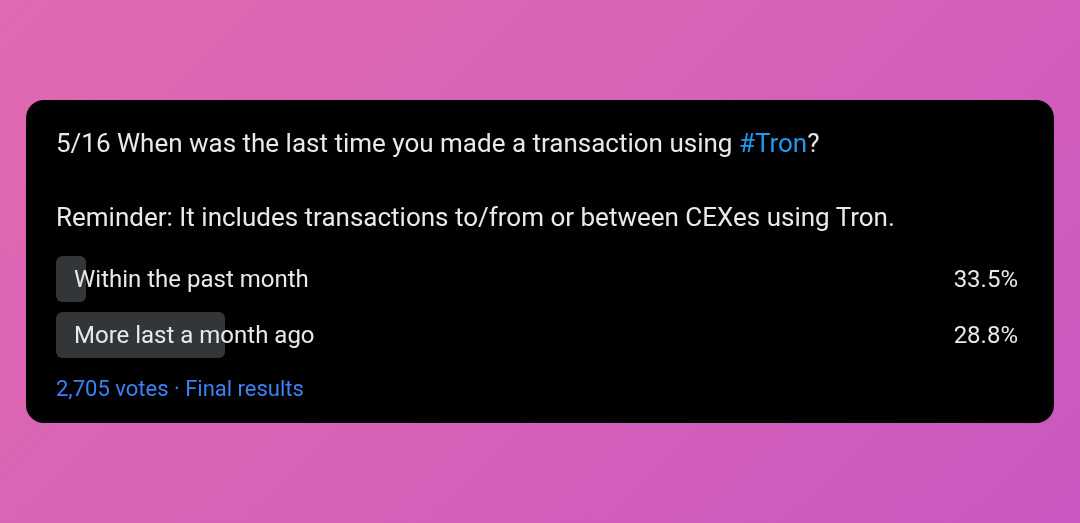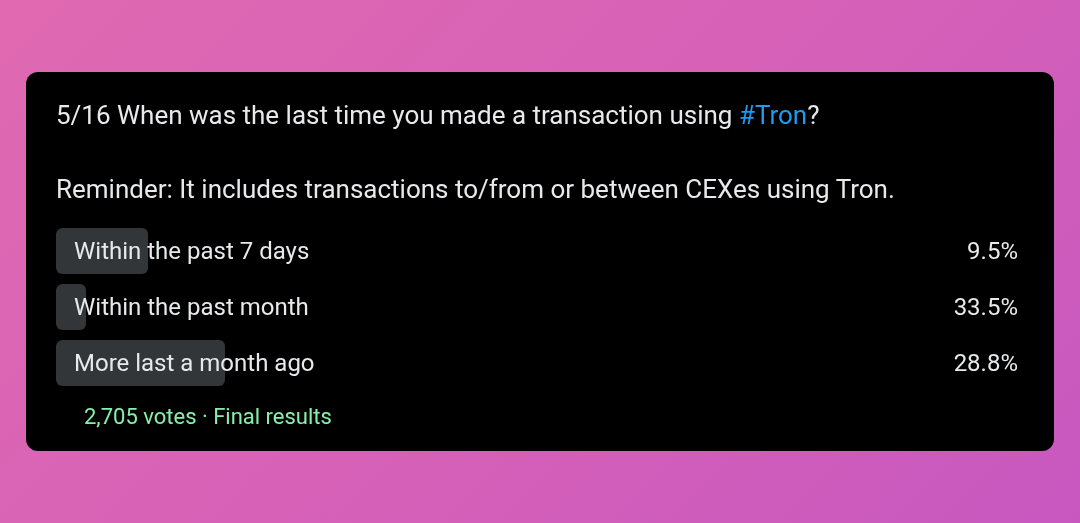--- a/index.html
+++ b/index.html
@@ -8,21 +8,21 @@
       height: 523px;
       background: linear-gradient(135deg, #e069b1 0%, #d661b7 50%, #c858c0 100%);
       display: flex;
       align-items: center;
       justify-content: center;
       font-family: -apple-system, BlinkMacSystemFont, "Segoe UI", Roboto, Helvetica, Arial, sans-serif;
     }
     .card {
       width: 1028px;
       background: #000000;
-      border-radius: 12px;
+      border-radius: 18px;
       padding: 26px 30px 22px 30px;
       color: #e7e9ea;
     }
     .question {
       font-size: 26px;
       font-weight: 400;
       line-height: 1.35;
       color: #e7e9ea;
       margin-bottom: 38px;
     }
@@ -79,39 +79,33 @@
       font-size: 24px;
       font-weight: 400;
       color: #e7e9ea;
       padding-right: 6px;
     }
     .poll-percent.winner {
       font-weight: 700;
     }
     .poll-footer {
       font-size: 22px;
-      color: #86efac;
-      margin-left: 28px;
+      color: #3b82f6;
     }
   </style>
 </head>
 <body>
 
 <div class="card">
   <div class="question">
     <span>5/16 When was the last time you made a transaction using </span><a class="hashtag">#Tron</a><span>?</span>
   </div>
   <div class="reminder">Reminder: It includes transactions to/from or between CEXes using Tron.</div>
   <div class="poll-options">
 
-    <div class="poll-option">
-      <div class="poll-bar" style="width:9.5%"></div>
-      <div class="poll-label">Within the past 7 days</div>
-      <div class="poll-percent">9.5%</div>
-    </div>
 
     <div class="poll-option">
       <div class="poll-bar" style="width:3.1%"></div>
       <div class="poll-label">Within the past month</div>
       <div class="poll-percent">33.5%</div>
     </div>
 
     <div class="poll-option">
       <div class="poll-bar" style="width:17.5%"></div>
       <div class="poll-label">More last a month ago</div>

